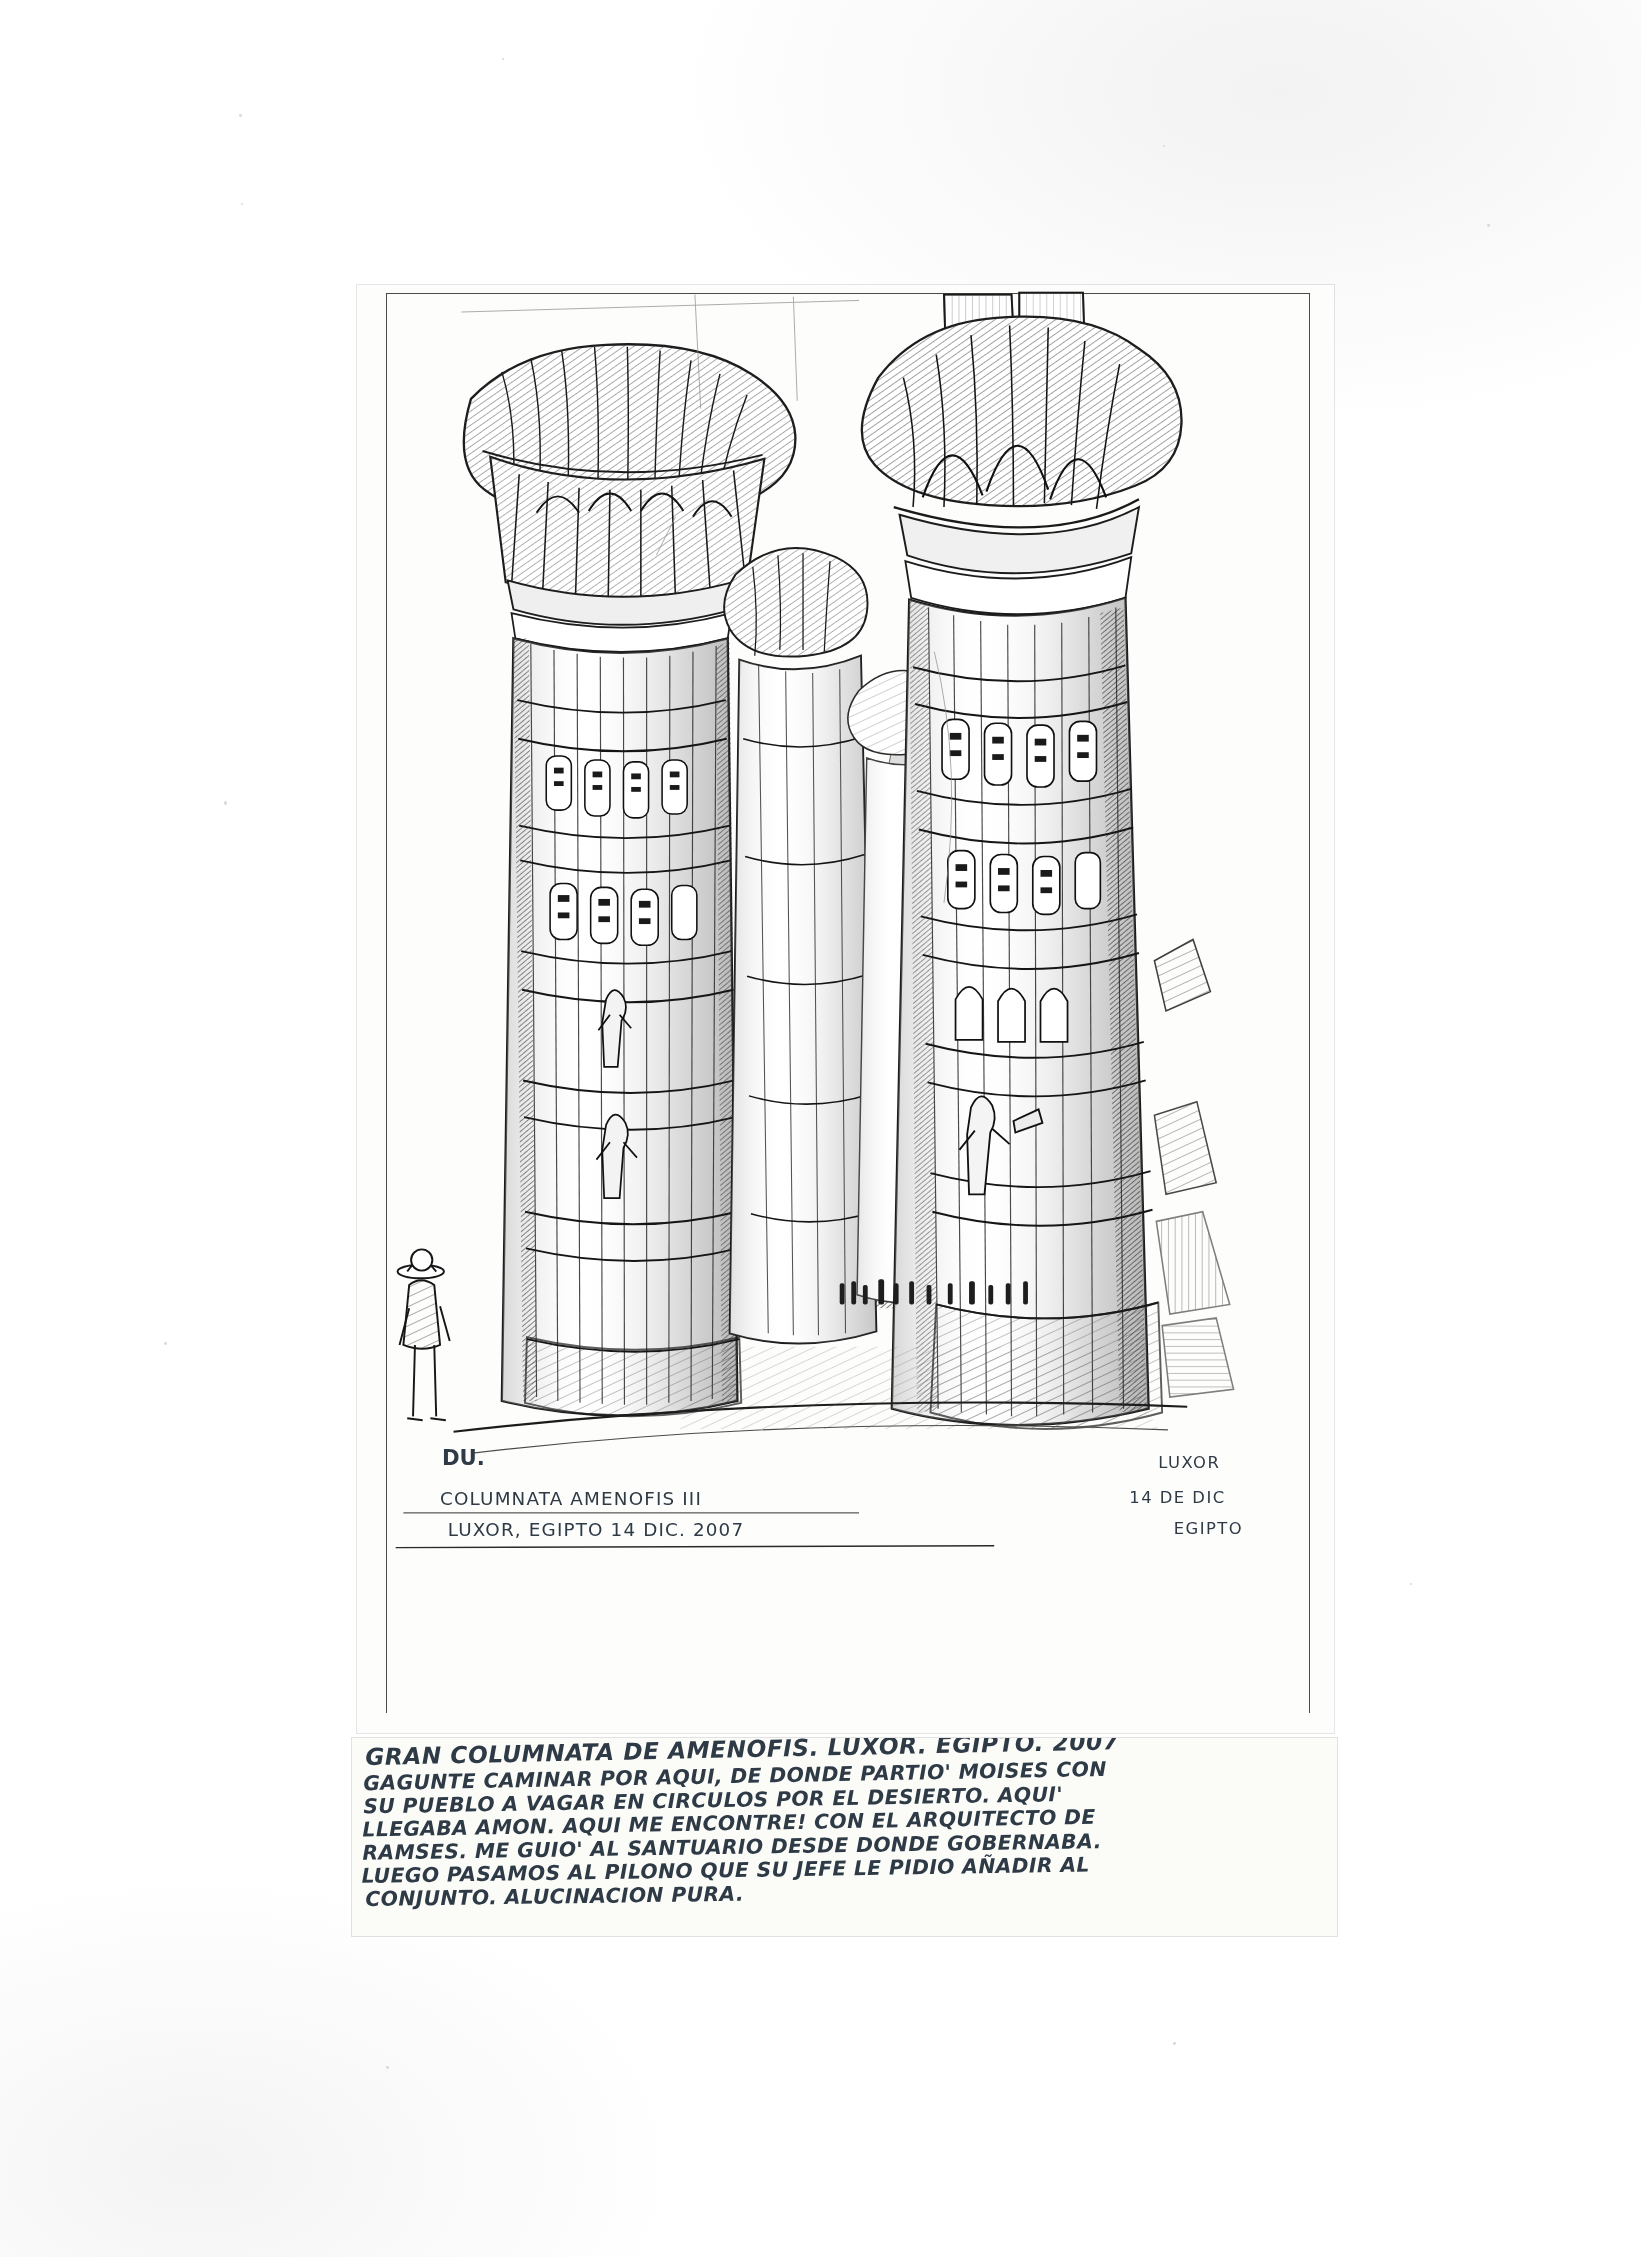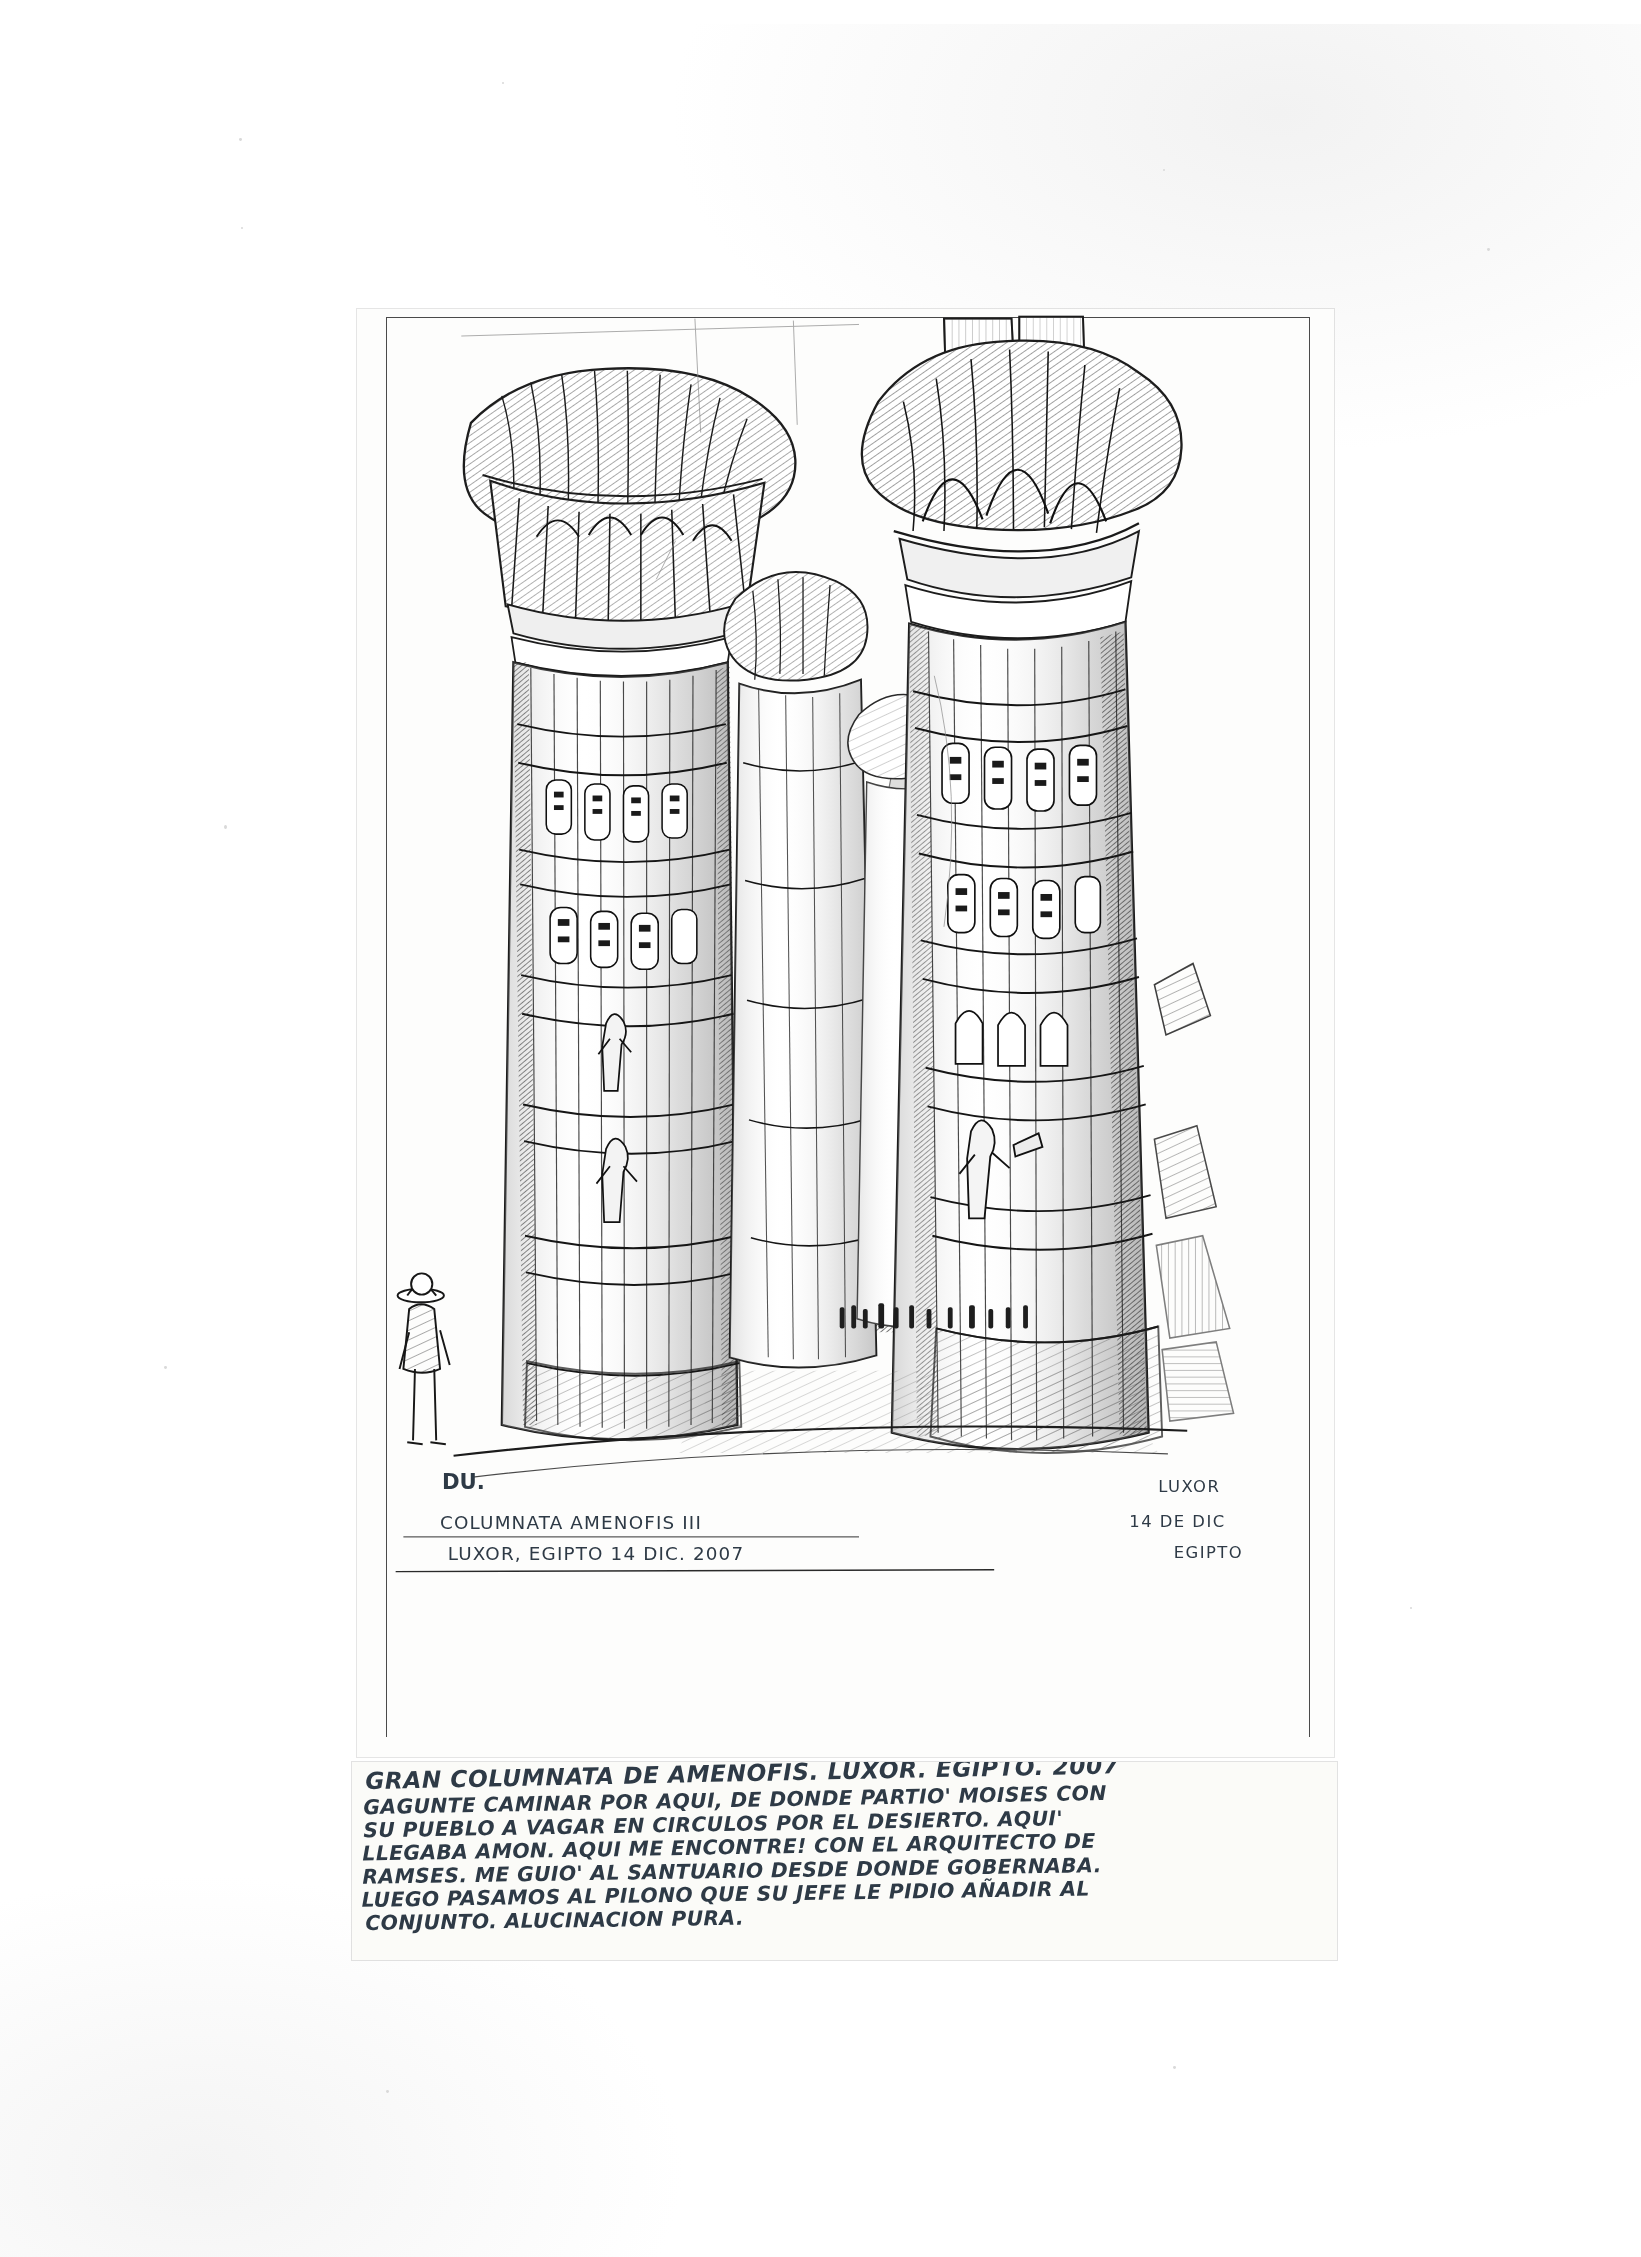--- a/index.html
+++ b/index.html
@@ -16,21 +16,20 @@
   }
 
   
   #scan-page {
     position: absolute;
     inset: 0;
     background:
       radial-gradient(ellipse 869px 483px at 78% 4%, #f2f2f2 0%, rgba(250,250,250,0) 70%),
       radial-gradient(ellipse 676px 406px at 12% 96%, #f4f4f4 0%, rgba(252,252,252,0) 72%),
       #ffffff;
-    margin-top: 24px;
   }
 
   
   .speck {
     position: absolute;
     background: #d9d9d9;
     border-radius: 50%;
   }
 
   

